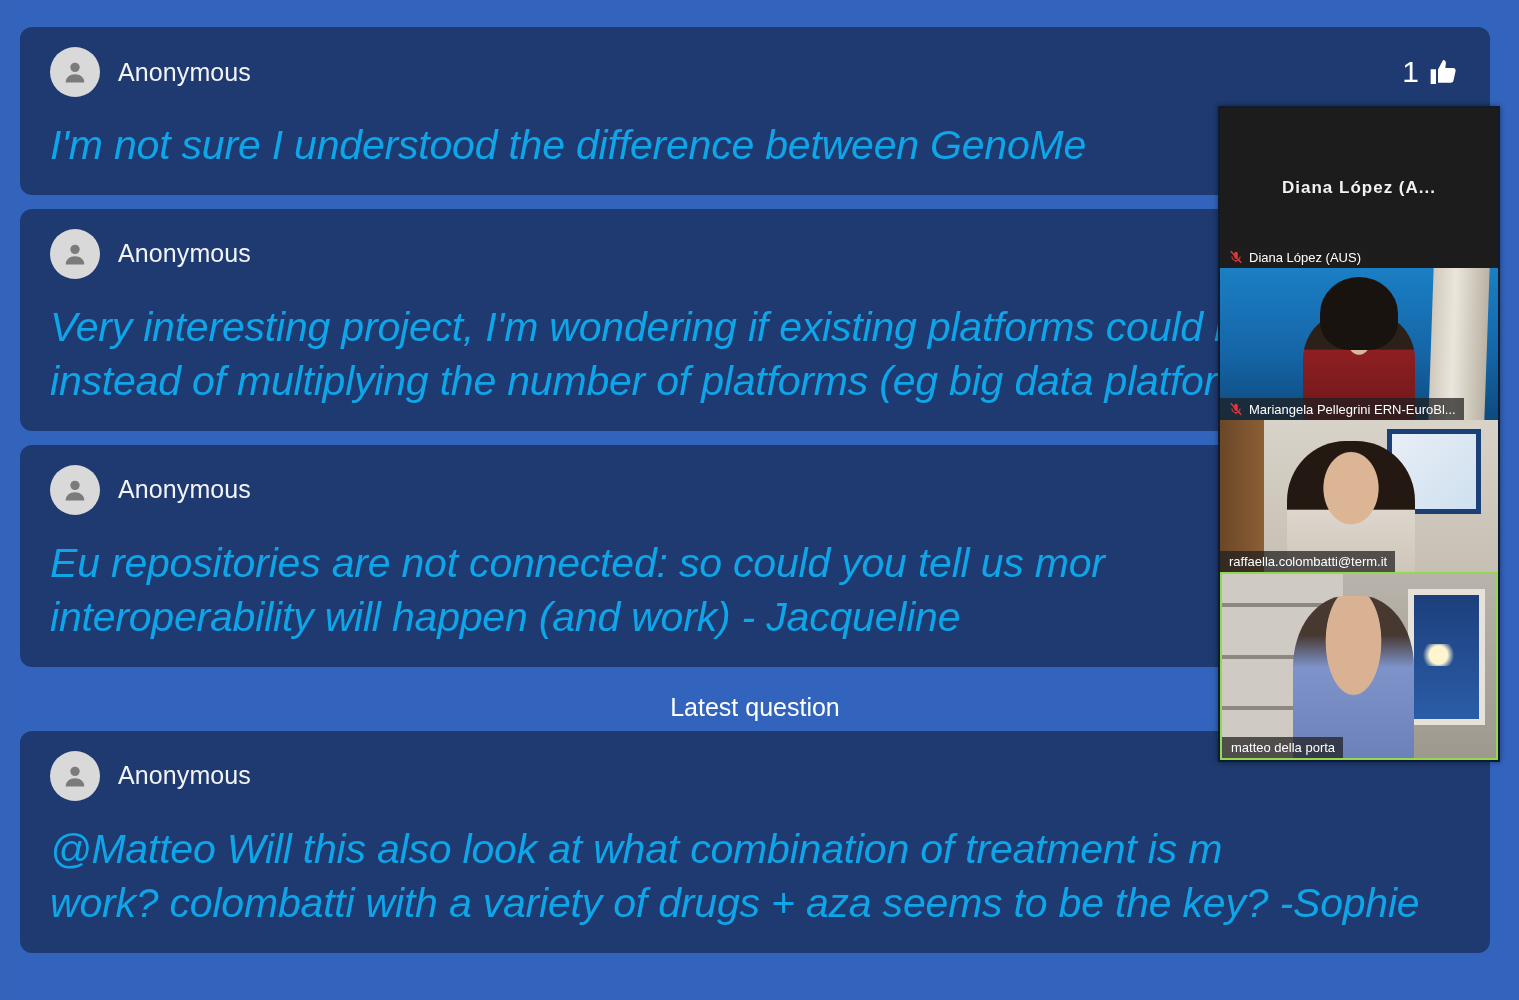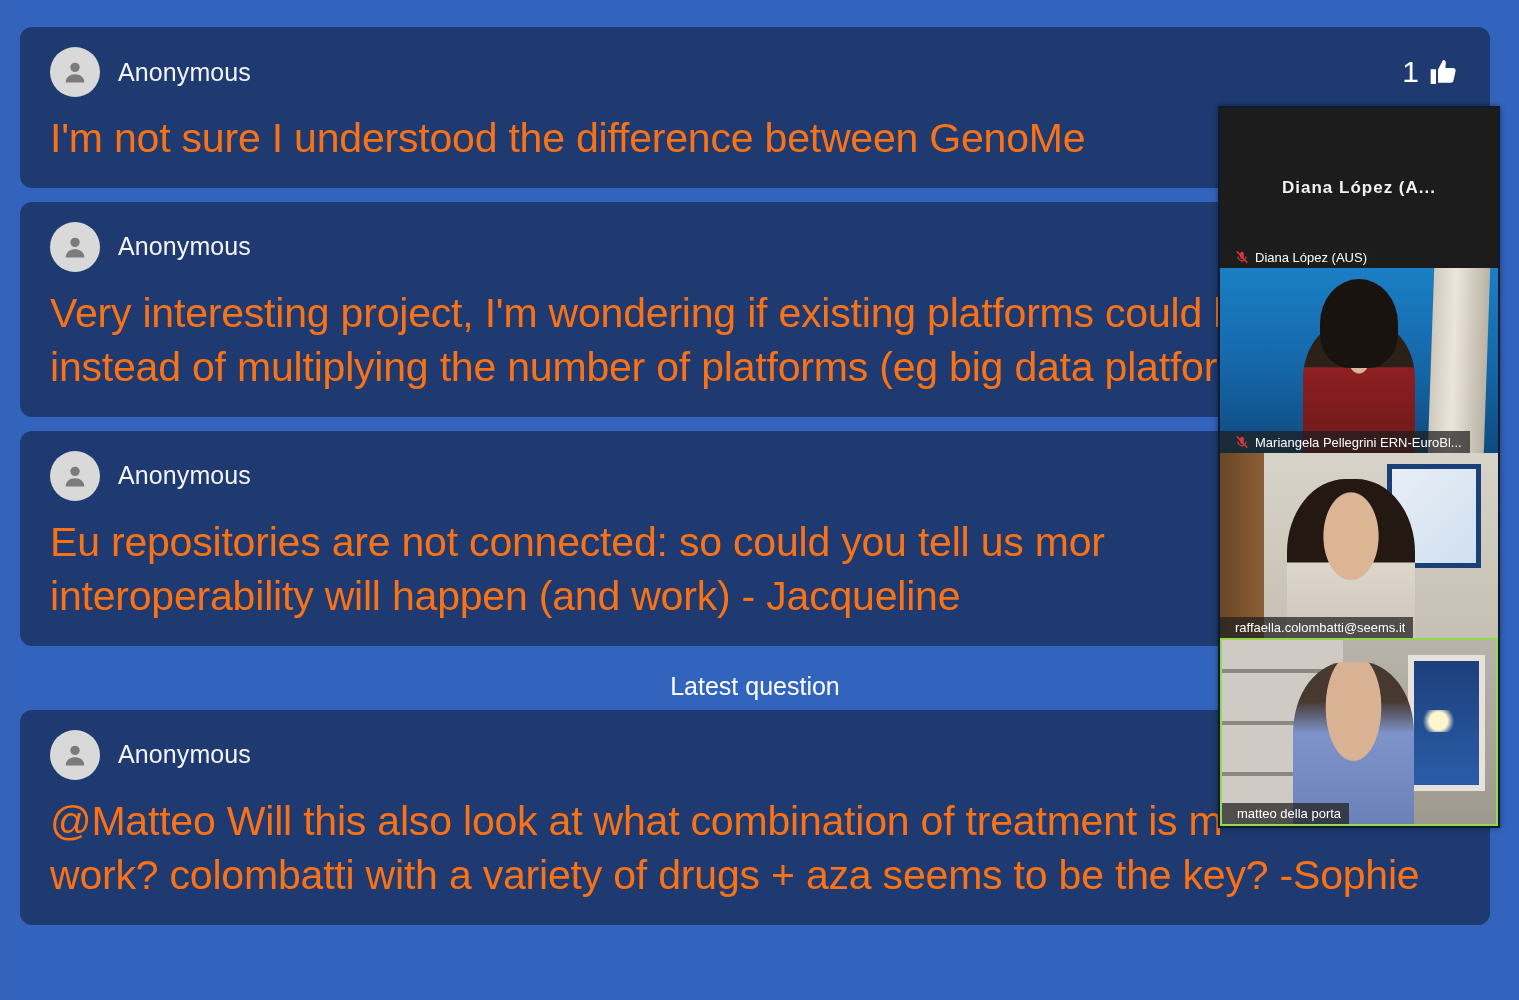--- a/index.html
+++ b/index.html
@@ -79,26 +79,27 @@
     gap: 9px;
     color: #ffffff;
   }
   .like-count {
     font-size: 30px;
     line-height: 1;
   }
   .thumb-icon svg { display: block; }
 
   .question-body {
-    color: #f97316;
+    color: #0ea5e9;
     font-size: 41px;
     line-height: 1.33;
-    margin-top: 12px;
+    margin-top: 19px;
     white-space: nowrap;
     letter-spacing: -0.2px;
+    font-style: italic;
   }
   .question-body .line { display: block; }
 
   .latest-label {
     text-align: center;
     color: #ffffff;
     font-size: 25px;
     padding: 12px 0 9px 0;
   }
 
@@ -120,39 +121,39 @@
     width: 100%;
     overflow: hidden;
     background: #1c1c1c;
   }
   .video-tile.no-video {
     height: 160px;
     display: flex;
     align-items: center;
     justify-content: center;
   }
-  .video-tile.has-video { height: 185px; }
+  .video-tile.has-video { height: 152px; }
   .video-tile.active-speaker { border: 2px solid #93d94f; height: 188px; }
 
   .tile-center-name {
     color: #f2f2f2;
     font-size: 17px;
     font-weight: bold;
     letter-spacing: 1px;
     text-align: center;
   }
 
   .tile-namebar {
     position: absolute;
     left: 0;
     bottom: 0;
     display: flex;
     align-items: center;
     gap: 6px;
-    padding: 3px 8px 3px 15px;
+    padding: 3px 8px 3px 9px;
     background: rgba(30,30,30,0.72);
     max-width: 100%;
   }
   .tile-namebar .label {
     color: #ffffff;
     font-size: 13px;
     white-space: nowrap;
     overflow: hidden;
     text-overflow: ellipsis;
   }
@@ -361,21 +362,21 @@
     </div>
   </div>
 
   <div class="video-tile has-video">
     <div class="scene scene-room1">
       <div class="wood"></div>
       <div class="frame"></div>
       <div class="person"></div>
     </div>
     <div class="tile-namebar">
-      <span class="label">raffaella.colombatti@seems.it</span>
+      <span class="label">raffaella.colombatti@term.it</span>
     </div>
   </div>
 
 
   <div class="video-tile has-video active-speaker">
     <div class="scene scene-room3">
       <div class="bookcase"></div>
       <div class="window"></div>
       <div class="lamp"></div>
       <div class="person"></div>

